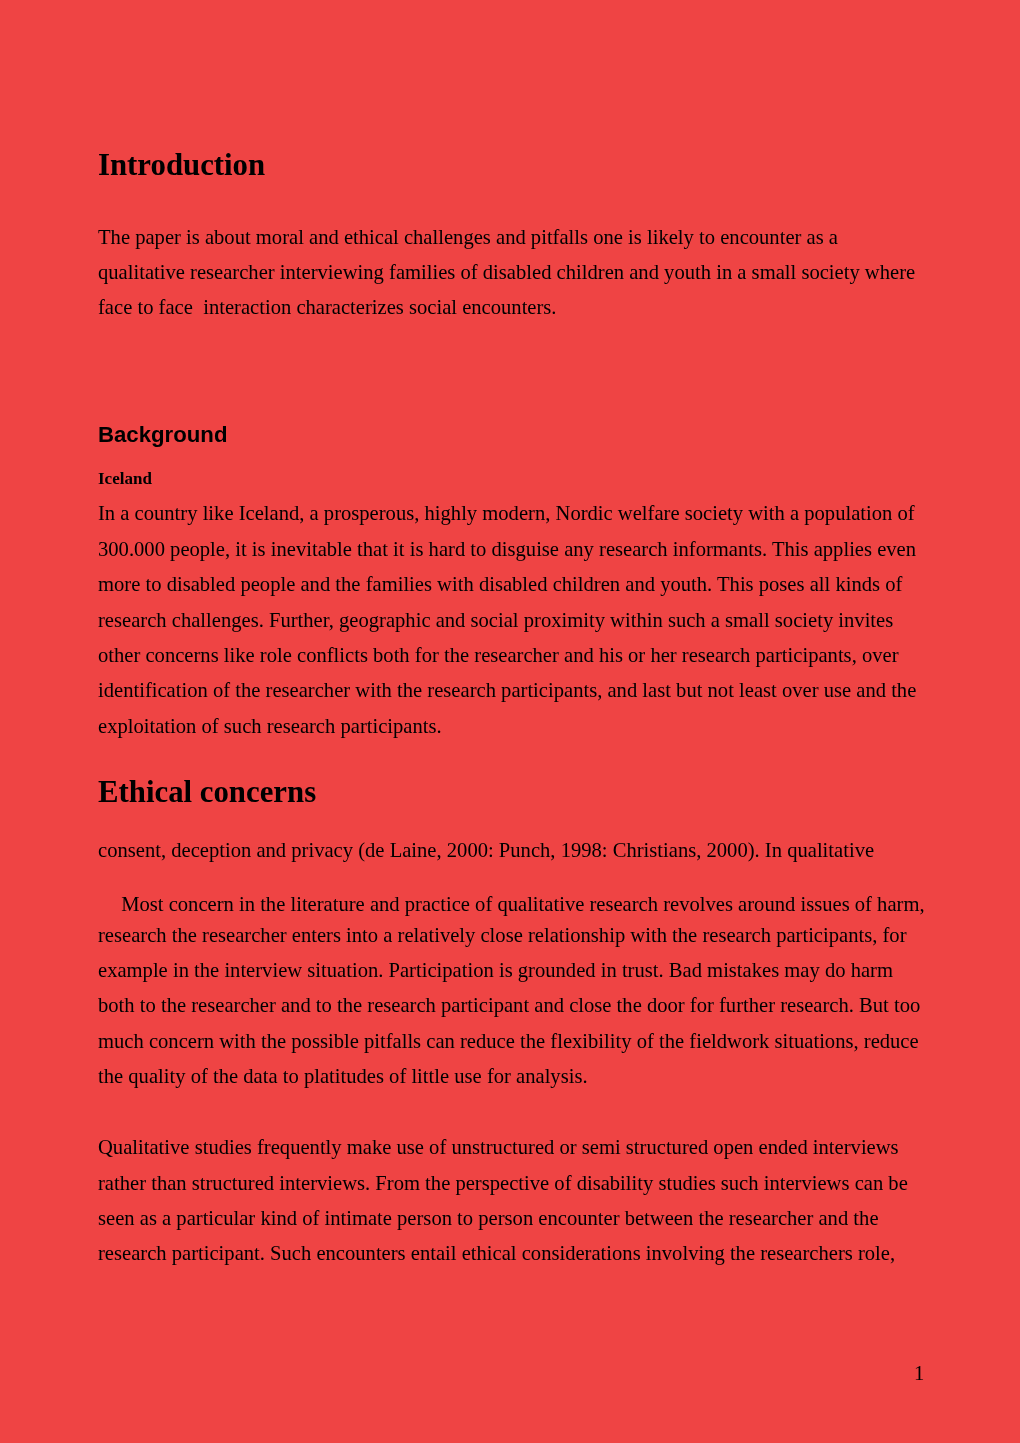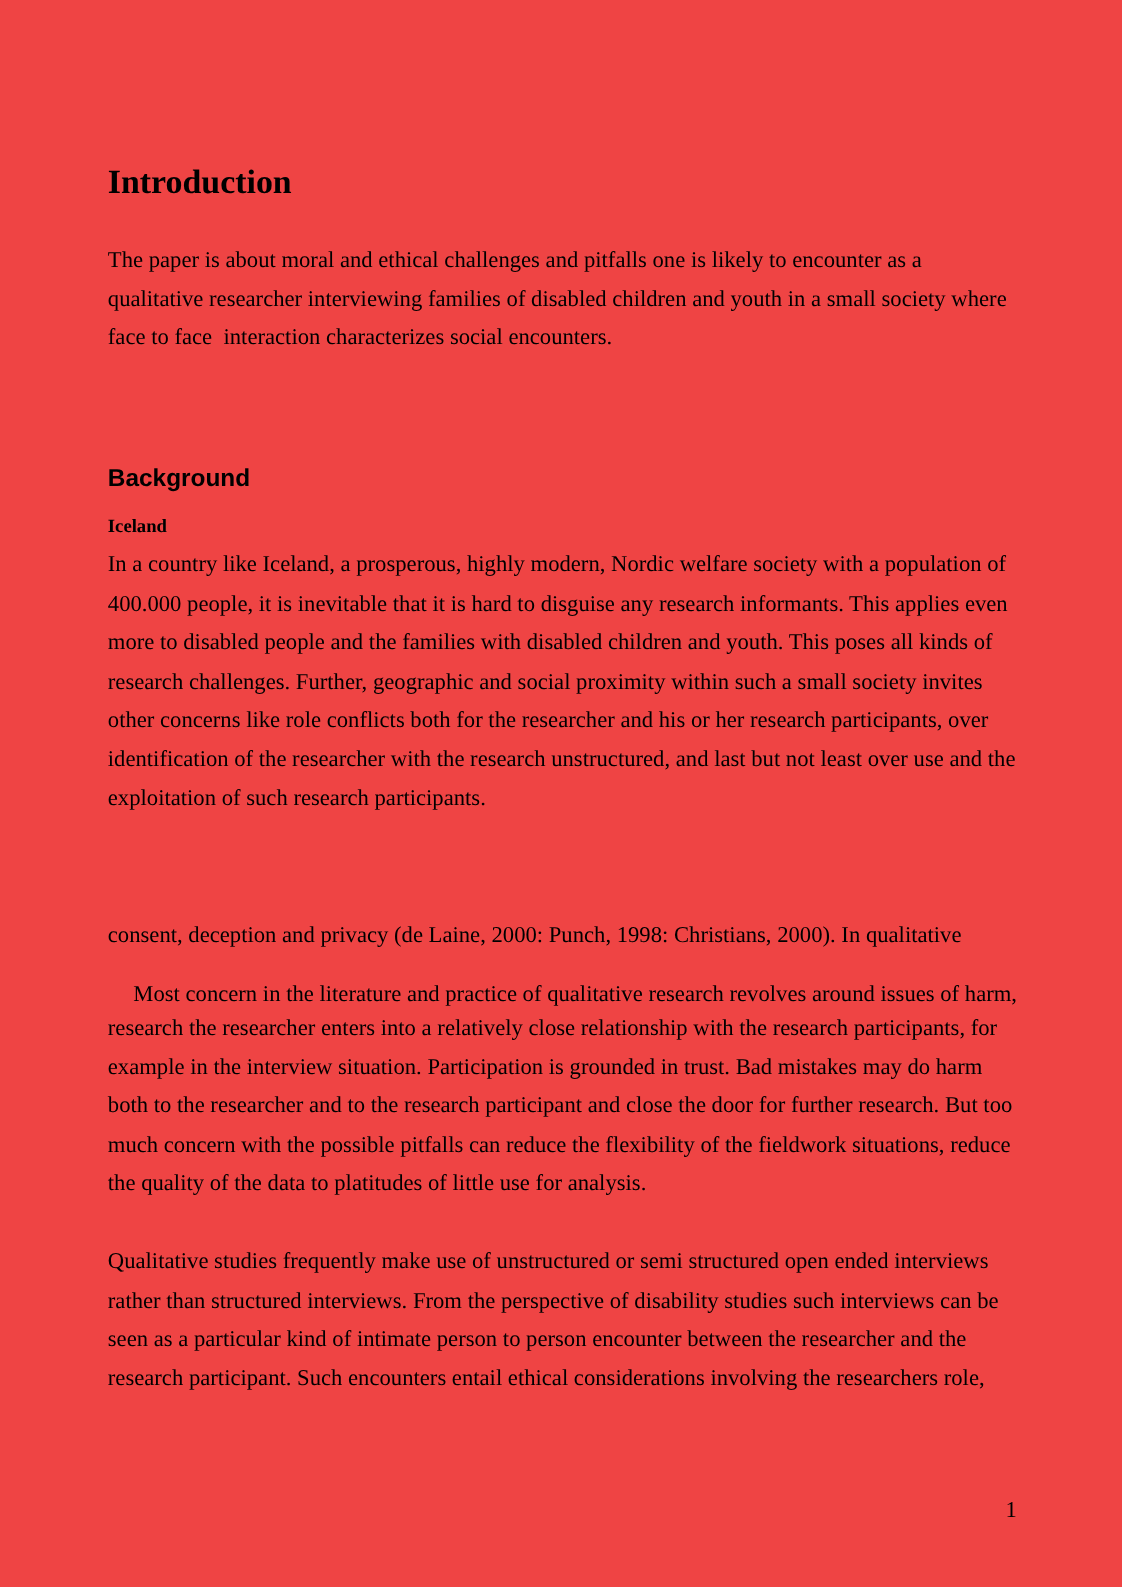--- a/index.html
+++ b/index.html
@@ -31,28 +31,29 @@
     <div class="tline body-line" style="left:98px;top:261.0px;">qualitative researcher interviewing families of disabled children and youth in a small society where</div>
     <div class="tline body-line" style="left:98px;top:296.4px;">face to face  interaction characterizes social encounters.</div>
   </div>
 
   <div class="tline h2" style="left:98px;top:422px;">Background</div>
 
   <div class="tline h3" style="left:98px;top:466.9px;">Iceland</div>
 
   <div>
     <div class="tline body-line" style="left:98px;top:502.4px;">In a country like Iceland, a prosperous, highly modern, Nordic welfare society with a population of</div>
-    <div class="tline body-line" style="left:98px;top:537.8px;">400.000 people, it is inevitable that it is hard to disguise any research informants. This applies even</div>
+    <div class="tline body-line" style="left:98px;top:537.8px;">300.000 people, it is inevitable that it is hard to disguise any research informants. This applies even</div>
     <div class="tline body-line" style="left:98px;top:573.2px;">more to disabled people and the families with disabled children and youth. This poses all kinds of</div>
     <div class="tline body-line" style="left:98px;top:608.6px;">research challenges. Further, geographic and social proximity within such a small society invites</div>
     <div class="tline body-line" style="left:98px;top:644.0px;">other concerns like role conflicts both for the researcher and his or her research participants, over</div>
-    <div class="tline body-line" style="left:98px;top:679.4px;">identification of the researcher with the research unstructured, and last but not least over use and the</div>
+    <div class="tline body-line" style="left:98px;top:679.4px;">identification of the researcher with the research participants, and last but not least over use and the</div>
     <div class="tline body-line" style="left:98px;top:714.8px;text-align:right;">exploitation of such research participants.</div>
   </div>
 
+  <div class="tline h1" style="left:98px;top:775.1px;">Ethical concerns</div>
 
   <div>
     <div class="tline body-line" style="left:116px;top:852.7px;margin-top:40px;"> Most concern in the literature and practice of qualitative research revolves around issues of harm,</div>
     <div class="tline body-line" style="left:98px;top:839px;text-align:right;">consent, deception and privacy (de Laine, 2000: Punch, 1998: Christians, 2000). In qualitative</div>
     <div class="tline body-line" style="left:98px;top:923.5px;">research the researcher enters into a relatively close relationship with the research participants, for</div>
     <div class="tline body-line" style="left:98px;top:958.9px;">example in the interview situation. Participation is grounded in trust. Bad mistakes may do harm</div>
     <div class="tline body-line" style="left:98px;top:994.3px;">both to the researcher and to the research participant and close the door for further research. But too</div>
     <div class="tline body-line" style="left:98px;top:1029.7px;">much concern with the possible pitfalls can reduce the flexibility of the fieldwork situations, reduce</div>
     <div class="tline body-line" style="left:98px;top:1065.1px;">the quality of the data to platitudes of little use for analysis.</div>
   </div>

